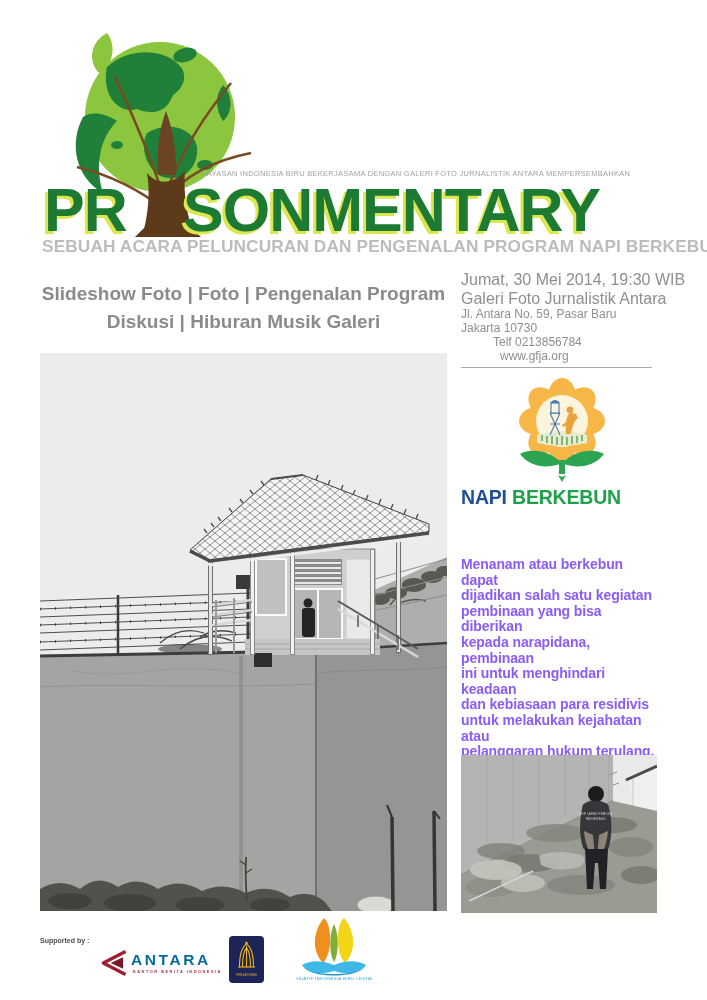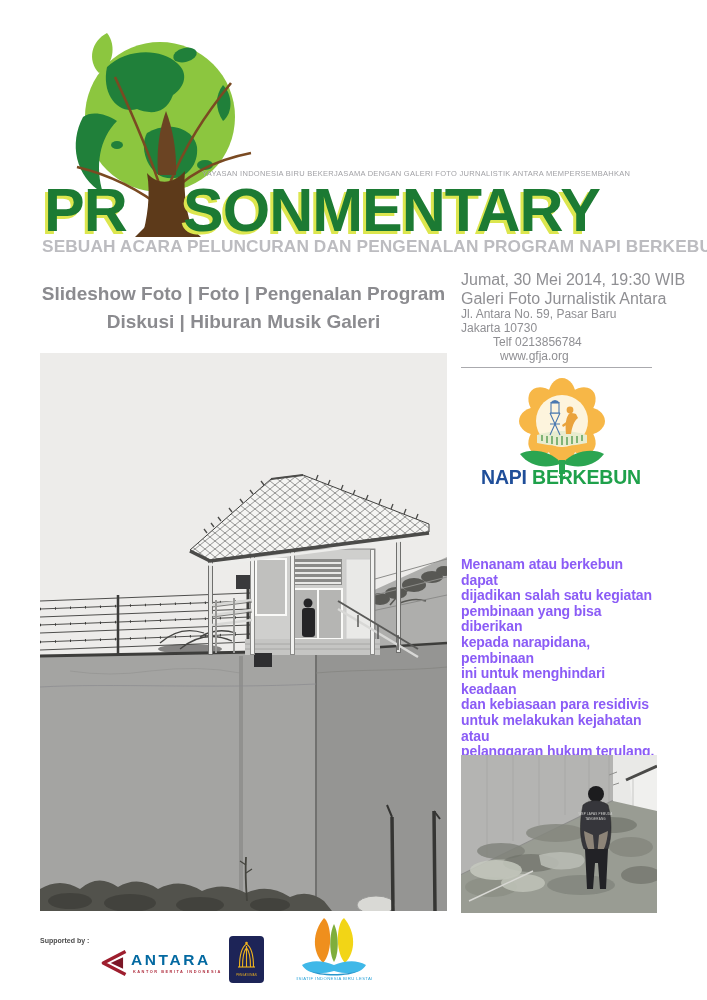--- a/index.html
+++ b/index.html
@@ -16,21 +16,21 @@
             color:#bcbcc0;white-space:nowrap;letter-spacing:.1px;}
   
   .program-line{left:40px;width:407px;text-align:center;font-size:19px;font-weight:bold;color:#8b8b8f;white-space:nowrap;}
   .pl1{top:283px;} .pl2{top:311px;}
   .photo-main{left:40px;top:353px;}
   
   .rc{left:461px;width:200px;color:#8f8f93;white-space:nowrap;}
   .rc-big{font-size:16px;font-weight:400;}
   .rc-small{font-size:12px;font-weight:400;}
   .rule{left:461px;top:367px;width:191px;border-top:1px solid #aaaaae;height:0;}
-  .napi-line{left:461px;top:466px;width:200px;text-align:center;font-size:19.5px;font-weight:bold;letter-spacing:-.2px;white-space:nowrap;}
+  .napi-line{left:461px;top:486px;width:200px;text-align:left;font-size:19.5px;font-weight:bold;letter-spacing:-.2px;white-space:nowrap;}
   .napi-w1{color:#1f4e99;} .napi-w2{color:#1fa14b;}
   .para{left:461px;width:202px;font-size:14px;line-height:15.6px;font-weight:bold;color:#8b5cf6;white-space:pre-line;letter-spacing:-.1px;margin-top:30px;}
   .para1{top:527px;} .para2{top:671px;}
   .photo-garden{left:461px;top:755px;}
   
   .supported{left:40px;top:937px;font-size:7px;font-weight:bold;color:#4c4c4c;}
   .antara-name{left:131px;top:951px;font-size:15.5px;font-weight:bold;letter-spacing:2.6px;color:#0369a1;white-space:nowrap;}
   .antara-cap{left:133px;top:969px;font-size:3.9px;letter-spacing:1.5px;color:#b03040;font-weight:bold;white-space:nowrap;}
 </style>
 </head>

